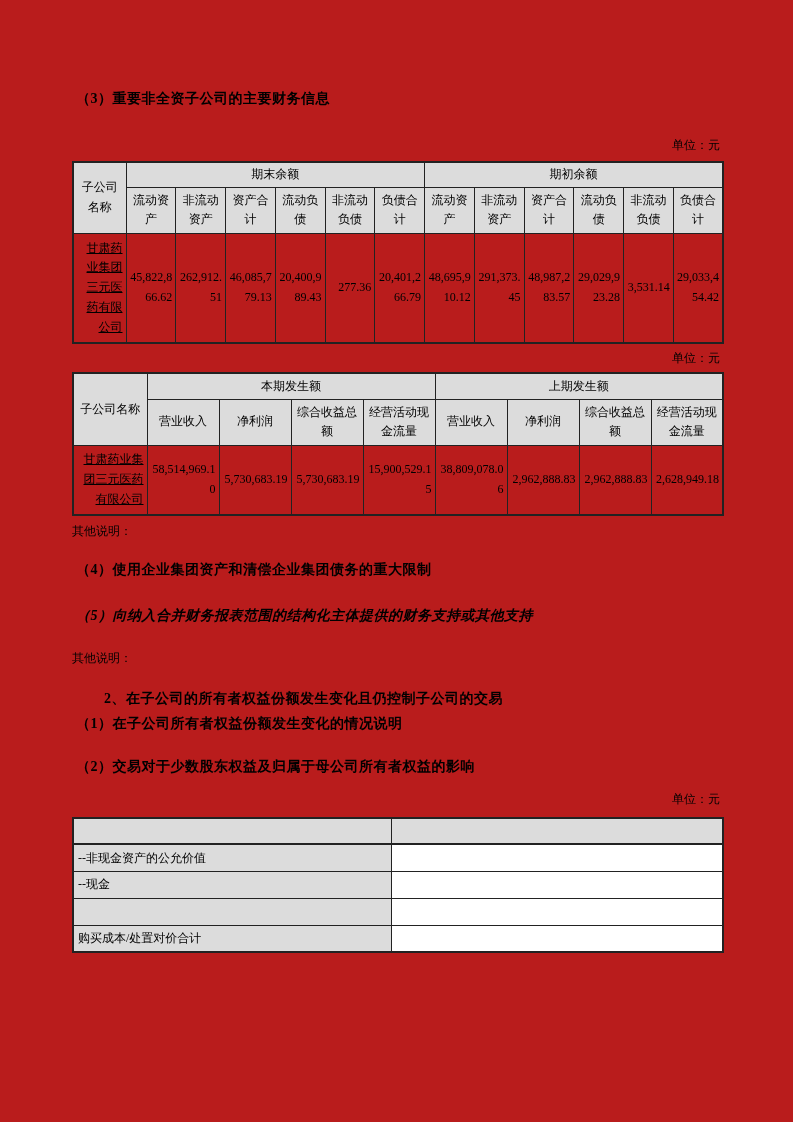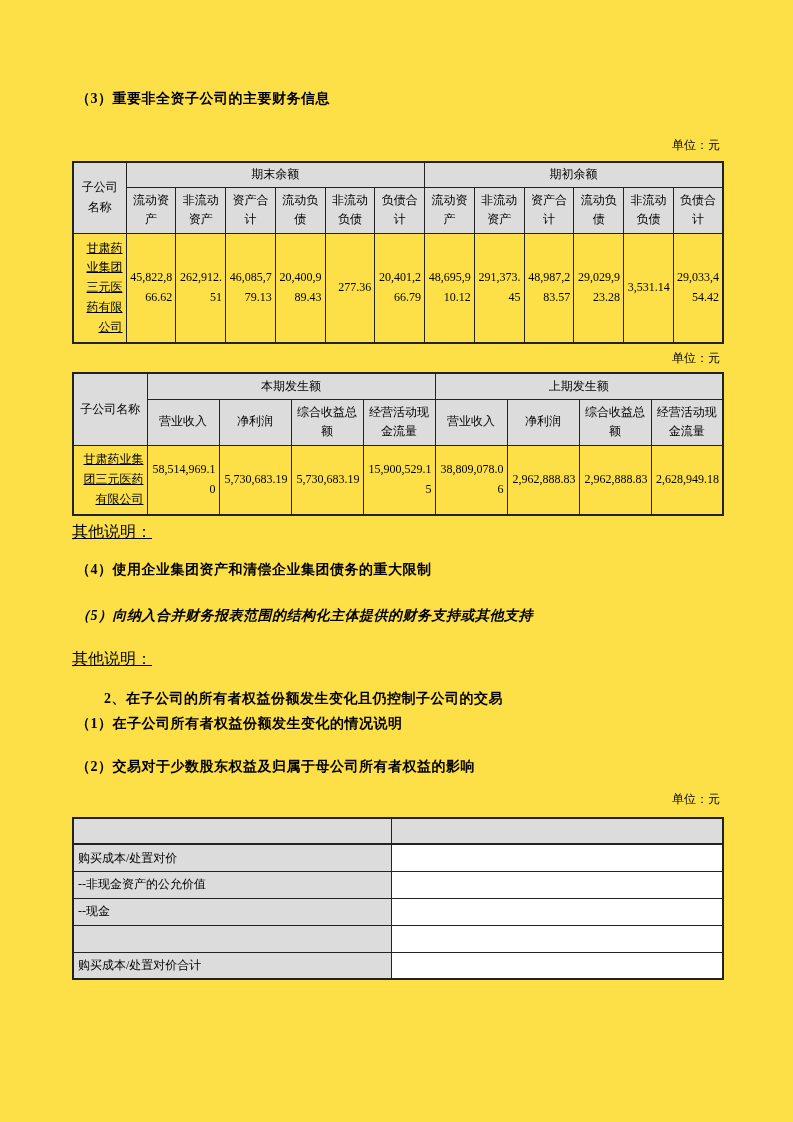--- a/index.html
+++ b/index.html
@@ -6,37 +6,36 @@
     margin: 0;
     padding: 0;
     background: #ffffff;
     font-family: "Liberation Serif", "DejaVu Serif", serif;
     color: #000;
   }
   .page {
     position: relative;
     width: 793px;
     height: 1122px;
-    background: #fde047;
+    background: #b91c1c;
     box-sizing: border-box;
     padding: 90px 71px 0 72px;
     overflow: hidden;
   }
   .doc-heading {
     font-size: 14px;
     font-weight: bold;
     line-height: 18px;
     padding-left: 4px;
     letter-spacing: 0.5px;
   }
   .doc-heading.no-indent { padding-left: 0; margin-left: 32px; }
   .note-line {
-    font-size: 16px;
+    font-size: 12px;
     line-height: 15px;
-    text-decoration: underline;
   }
   .unit-line {
     font-size: 12px;
     line-height: 15px;
     text-align: right;
     padding-right: 2px;
   }
   table.fin {
     border-collapse: collapse;
     table-layout: fixed;
@@ -221,24 +220,20 @@
     <colgroup>
       <col style="width:318px">
       <col style="width:332px">
     </colgroup>
     <tbody>
         <tr class="r-head">
       <td class="label-cell"></td>
       <td class="label-cell"></td>
     </tr>
     <tr>
-      <td class="label-cell">购买成本/处置对价</td>
-      <td class="value-cell"></td>
-    </tr>
-    <tr>
       <td class="label-cell">--非现金资产的公允价值</td>
       <td class="value-cell"></td>
     </tr>
     <tr>
       <td class="label-cell">--现金</td>
       <td class="value-cell"></td>
     </tr>
     <tr>
       <td class="label-cell"></td>
       <td class="value-cell"></td>

